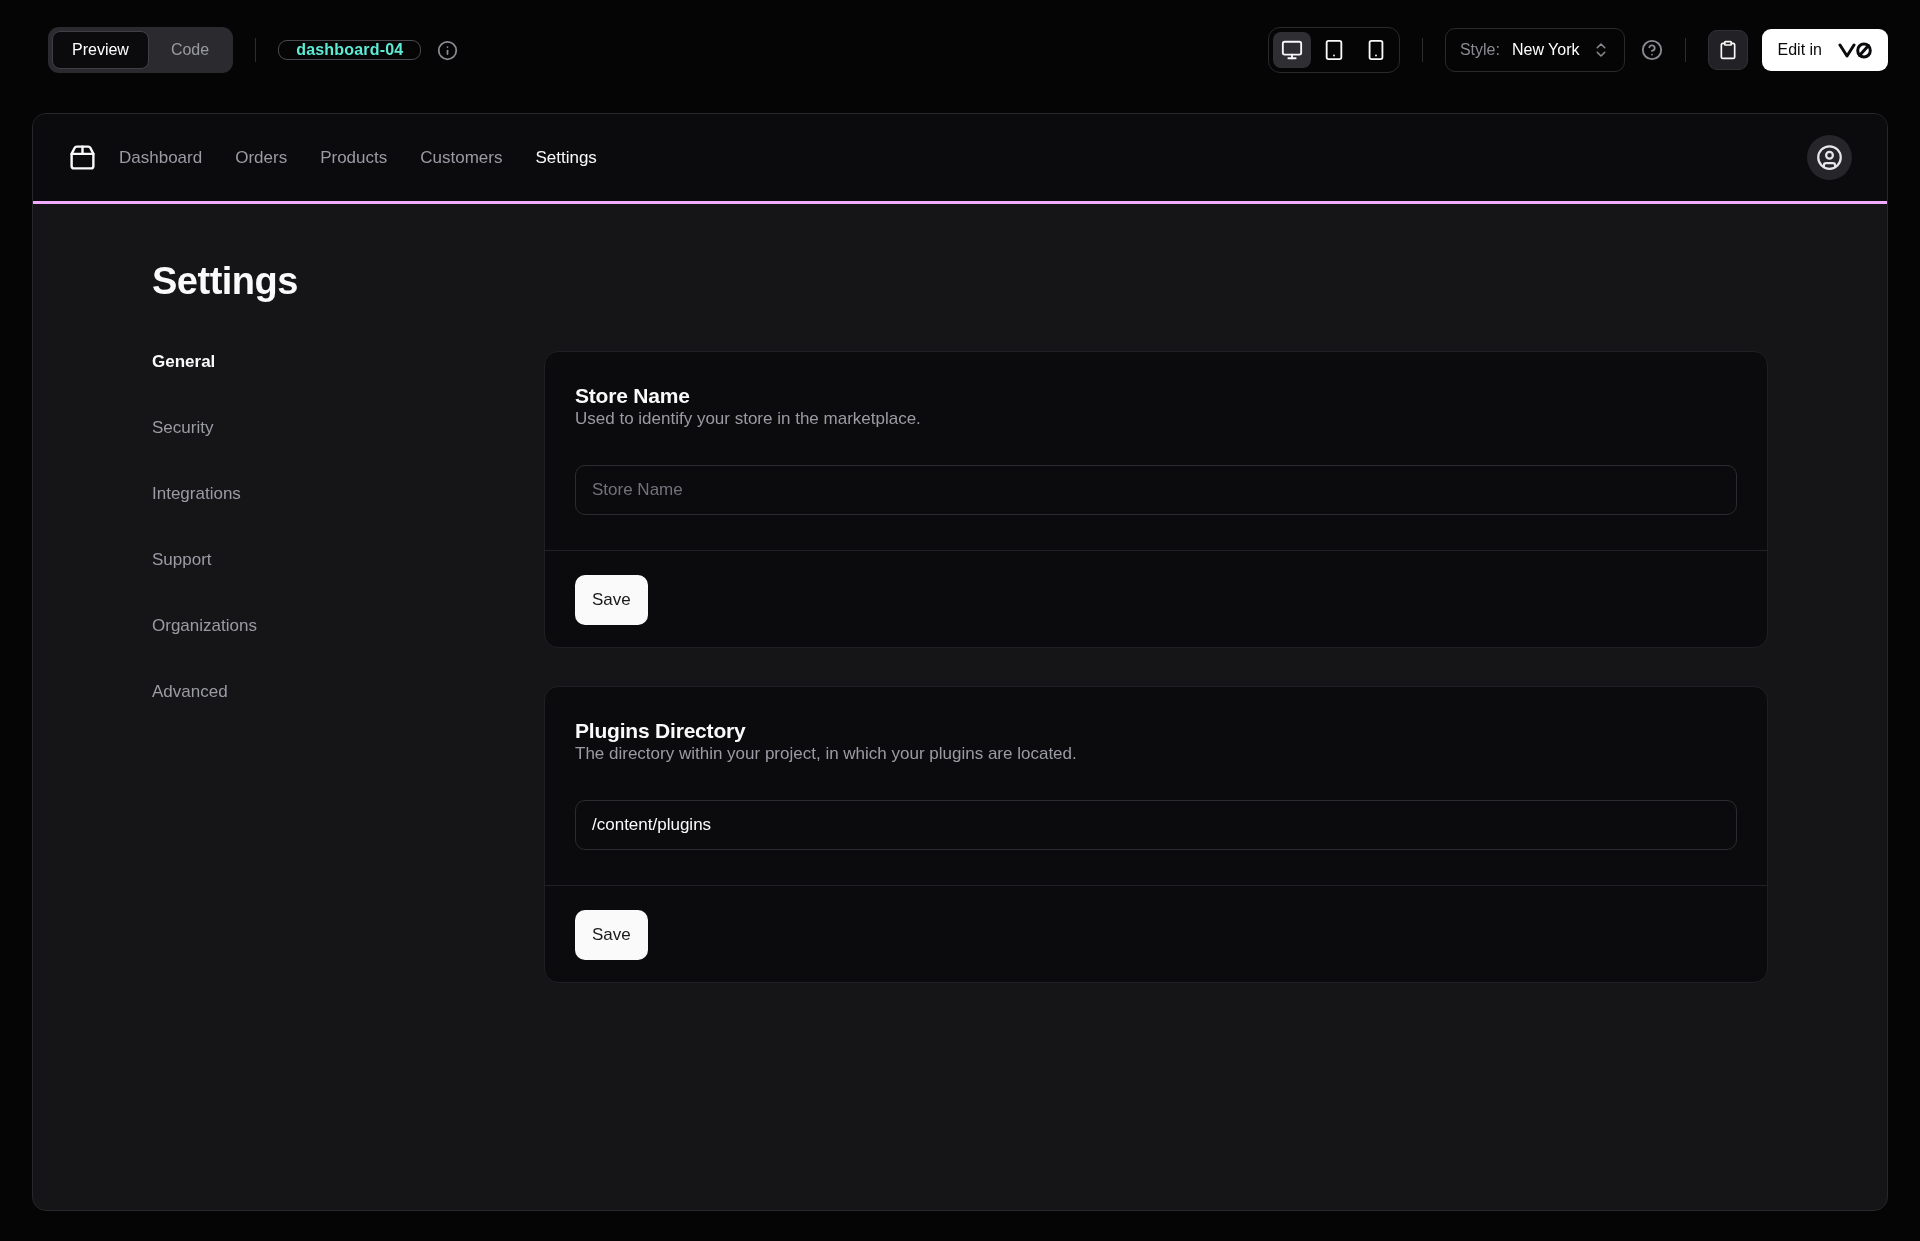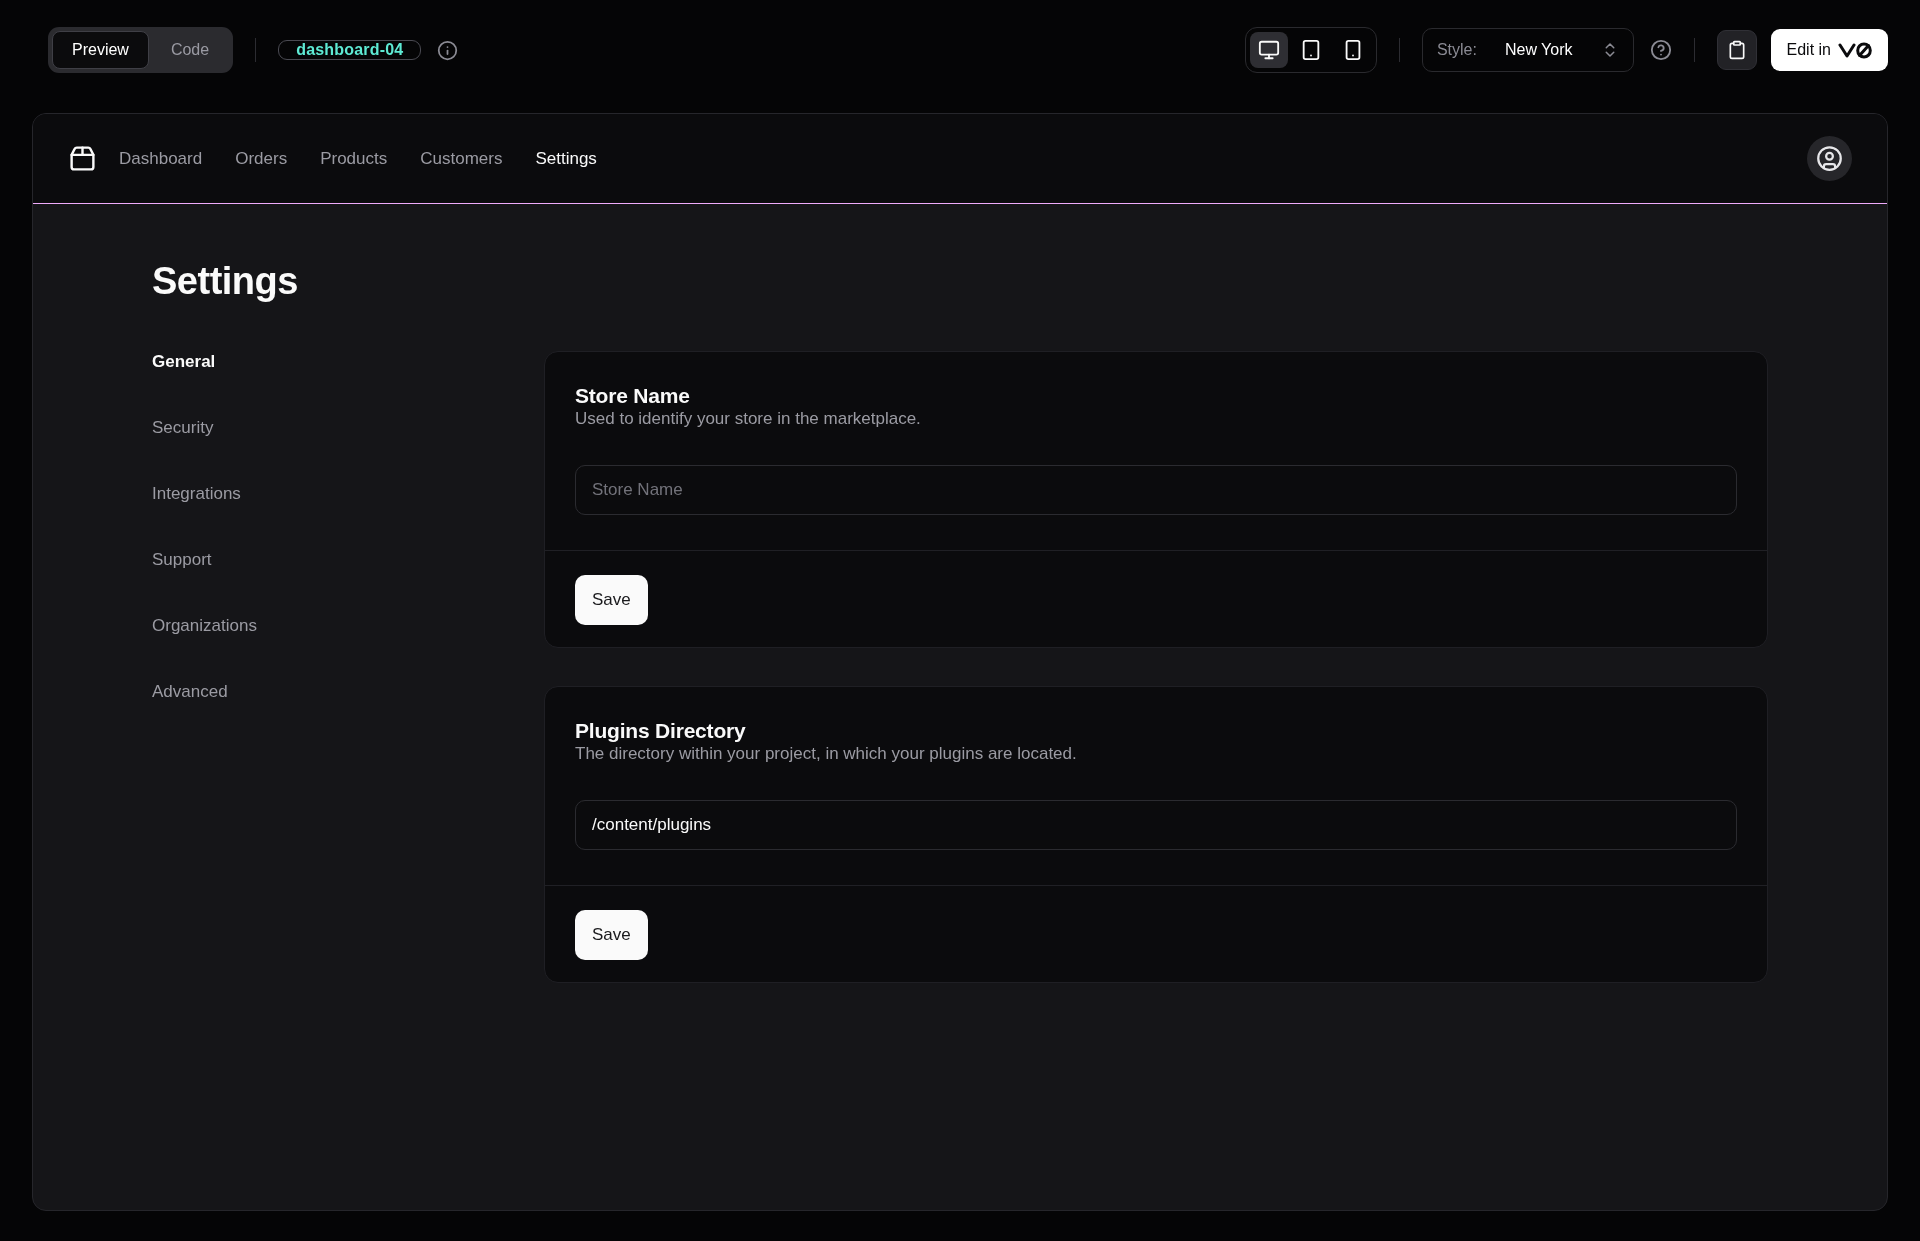--- a/index.html
+++ b/index.html
@@ -44,49 +44,49 @@
   .device-group {
     display:flex; gap:4px; border:1px solid #2a2a2e; border-radius:12px; padding:4px;
   }
   .device-btn {
     width:38px; height:36px; display:grid; place-items:center; border-radius:8px;
     color:#fafafa; background:transparent; border:none; cursor:pointer;
   }
   .device-btn.active { background:#2e2e33; }
 
   .style-select {
-    display:flex; align-items:center; gap:28px;
+    display:flex; align-items:center; gap:12px;
     border:1px solid #2a2a2e; border-radius:10px; padding:12px 14px;
     background:transparent; cursor:pointer; font-family:inherit;
   }
   .style-label { color:#8b8b94; font-size:16px; }
   .style-value { color:#ffffff; font-size:16px; }
 
   .help-btn { margin-left:16px; }
 
   .clip-btn {
     width:40px; height:40px; border:1px solid #303036; background:#222226;
     border-radius:9px; display:grid; place-items:center; color:#fafafa; cursor:pointer;
   }
   .edit-btn {
-    margin-left:14px; display:flex; align-items:center; gap:7px;
+    margin-left:14px; display:flex; align-items:center; gap:16px;
     background:#ffffff; color:#0b0b0d; border:none; border-radius:9px;
     padding:0 16px; height:42px; font-size:16px; font-weight:500; cursor:pointer;
     font-family:inherit;
   }
 
   
   .frame {
     position:absolute; left:32px; top:113px; width:1856px; height:1098px;
     background:#151518; border:1px solid #26262b; border-radius:14px;
     overflow:hidden;
   }
 
   .appnav {
-    height:90px; background:#0b0b0d; border-bottom:1px solid #f0abfc;
+    height:90px; background:#0b0b0d; border-bottom:3px solid #f0abfc;
     display:flex; align-items:center; padding:0 35px;
   }
   .brand { color:#fafafa; margin-right:22px; flex:none; }
   .nav-links { display:flex; align-items:center; gap:33px; }
   .nav-link { font-size:17px; color:#9b9ba3; text-decoration:none; cursor:pointer; }
   .nav-link.active { color:#fafafa; font-weight:500; }
 
   .nav-right { margin-left:auto; display:flex; align-items:center; gap:21px; }
   .search-box {
     width:420px; height:50px; border:1px solid #2b2b30; border-radius:10px;

